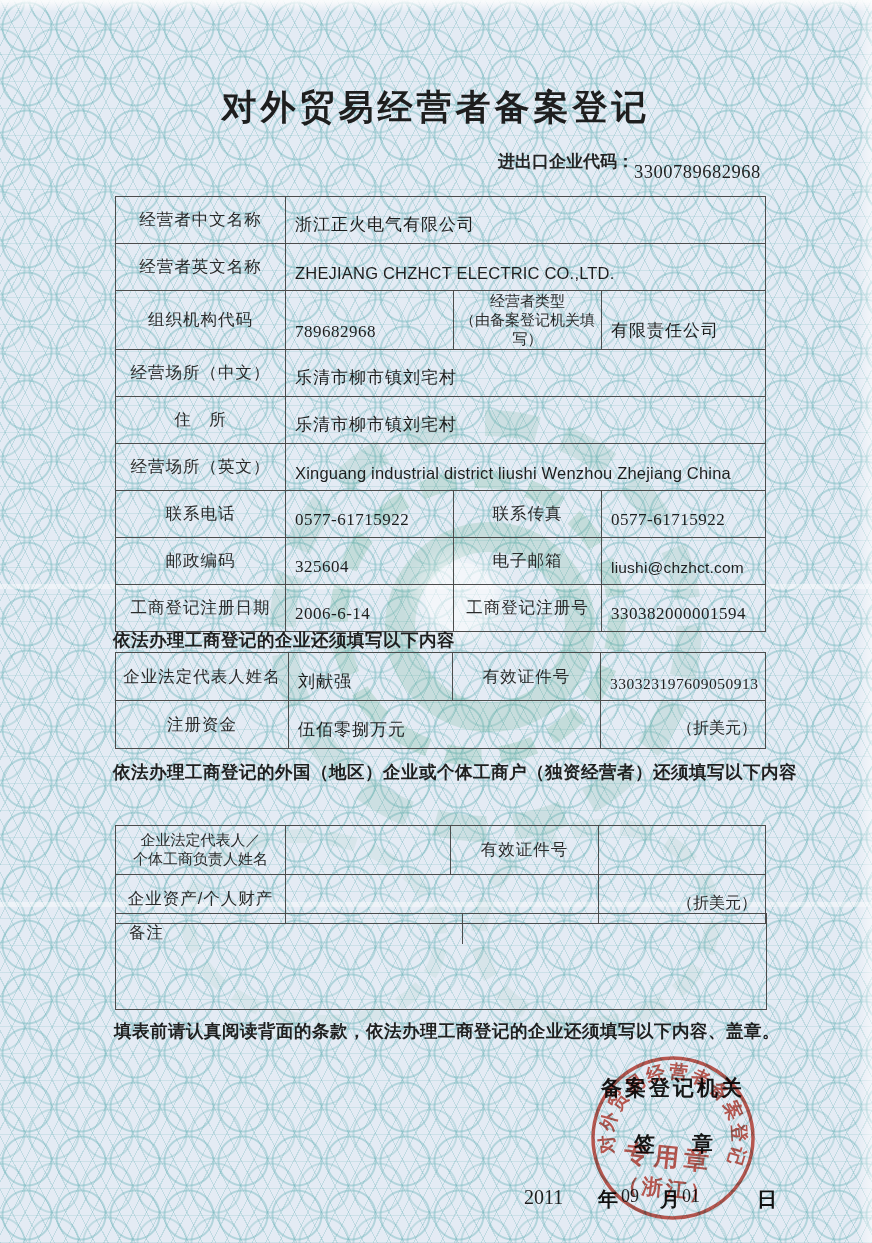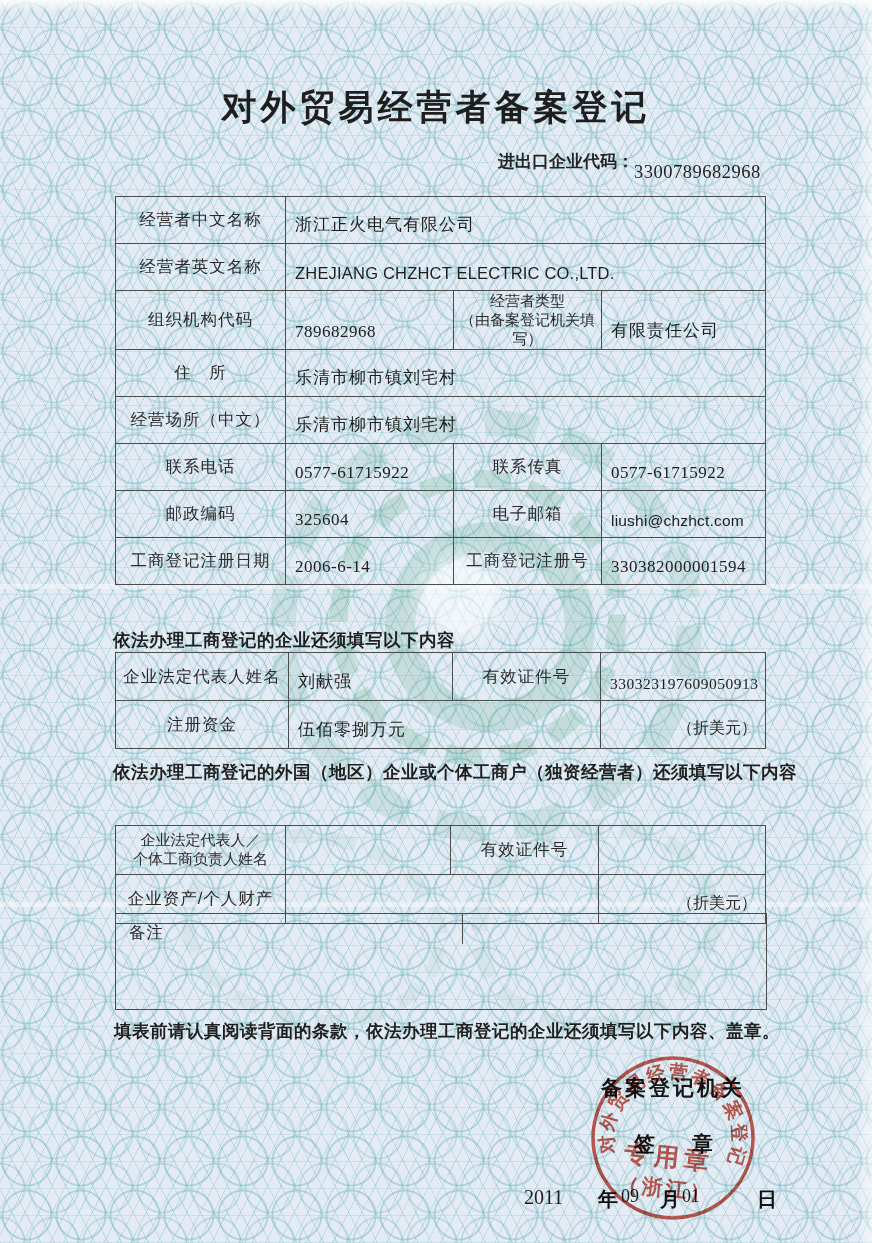--- a/index.html
+++ b/index.html
@@ -128,26 +128,30 @@
       <td class="val en" colspan="3">ZHEJIANG CHZHCT ELECTRIC CO.,LTD.</td>
     </tr>
     <tr>
       <td class="lbl">组织机构代码</td>
       <td class="val num">789682968</td>
       <td class="lbl small preline">经营者类型
 （由备案登记机关填写）</td>
       <td class="val cn">有限责任公司</td>
     </tr>
     <tr>
+      <td class="lbl">经营场所（中文）</td>
+      <td class="val cn" colspan="3">乐清市柳市镇刘宅村</td>
+    </tr>
+    <tr>
       <td class="lbl">住　所</td>
       <td class="val cn" colspan="3">乐清市柳市镇刘宅村</td>
     </tr>
     <tr>
-      <td class="lbl">经营场所（中文）</td>
-      <td class="val cn" colspan="3">乐清市柳市镇刘宅村</td>
+      <td class="lbl">经营场所（英文）</td>
+      <td class="val en" colspan="3">Xinguang industrial district liushi Wenzhou Zhejiang China</td>
     </tr>
     <tr>
       <td class="lbl">联系电话</td>
       <td class="val num">0577-61715922</td>
       <td class="lbl">联系传真</td>
       <td class="val num">0577-61715922</td>
     </tr>
     <tr>
       <td class="lbl">邮政编码</td>
       <td class="val num">325604</td>

